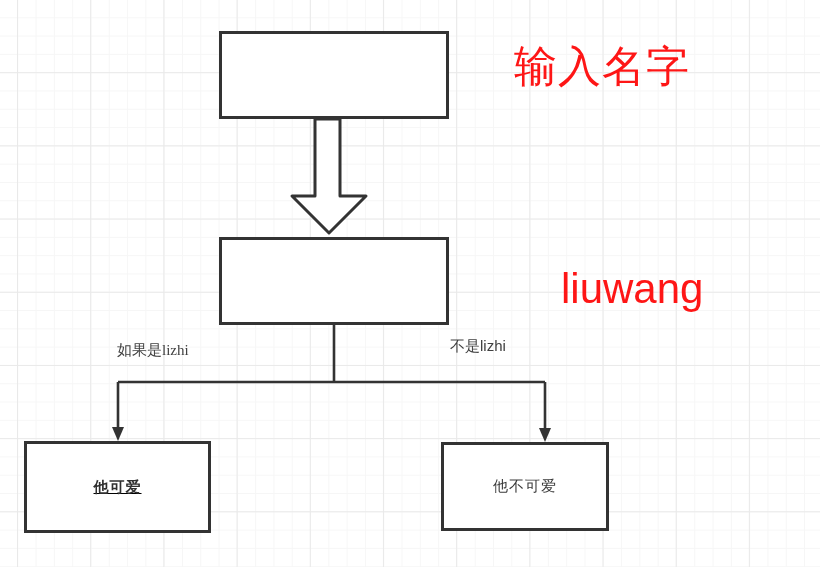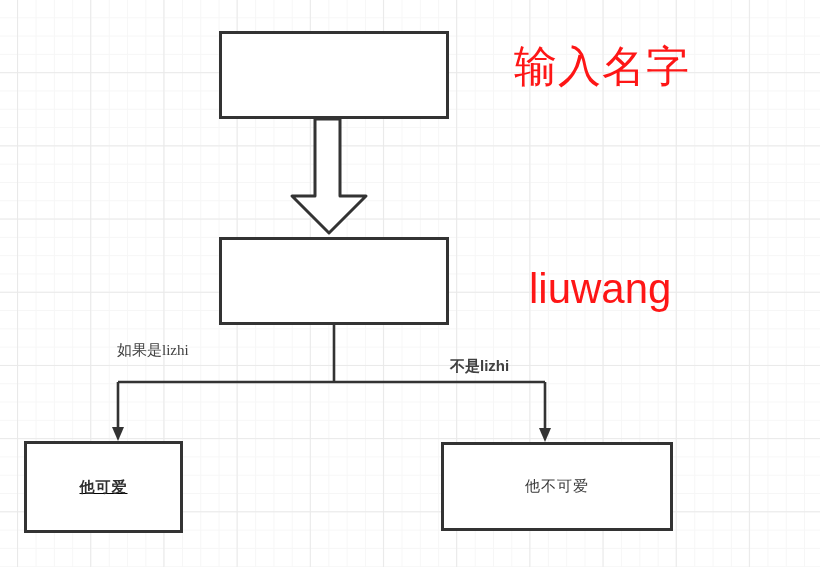--- a/index.html
+++ b/index.html
@@ -41,41 +41,41 @@
   }
   .node-label {
     font-size: 15px;
     color: #383838;
     letter-spacing: 1px;
     white-space: nowrap;
   }
   .node-label.bold { font-weight: 700; color: #2f2f2f; }
   #input-node   { left: 219px; top: 31px;  width: 230px; height: 88px; }
   #process-node { left: 219px; top: 237px; width: 230px; height: 88px; }
-  #result-node-cute     { left: 24px;  top: 441px; width: 159px; height: 92px; text-decoration: underline; }
-  #result-node-not-cute { left: 441px; top: 442px; width: 232px; height: 89px; }
+  #result-node-cute     { left: 24px;  top: 441px; width: 187px; height: 92px; text-decoration: underline; }
+  #result-node-not-cute { left: 441px; top: 442px; width: 168px; height: 89px; }
 
   .annotation {
     position: absolute;
     color: #fe1616;
     white-space: nowrap;
     line-height: 1;
   }
   #annotation-input-name { left: 514px; top: 45px; font-size: 43px; letter-spacing: 1px; }
-  #annotation-liuwang    { left: 529px; top: 268px; font-size: 42px; }
+  #annotation-liuwang    { left: 529px; top: 268px; font-size: 42px; padding-left: 32px; }
 
   .edge-label {
     position: absolute;
     font-size: 15px;
     color: #404040;
     white-space: nowrap;
     line-height: 1;
   }
   #edge-label-if-lizhi  { left: 117px; top: 343px; font-family: Liberation Serif, serif; }
-  #edge-label-not-lizhi { left: 450px; top: 358px; font-weight: bold; }
+  #edge-label-not-lizhi { left: 450px; top: 338px; }
 
   #connector-svg {
     position: absolute;
     left: 0; top: 0;
     width: 820px;
     height: 567px;
     pointer-events: none;
   }
 </style>
 </head>

